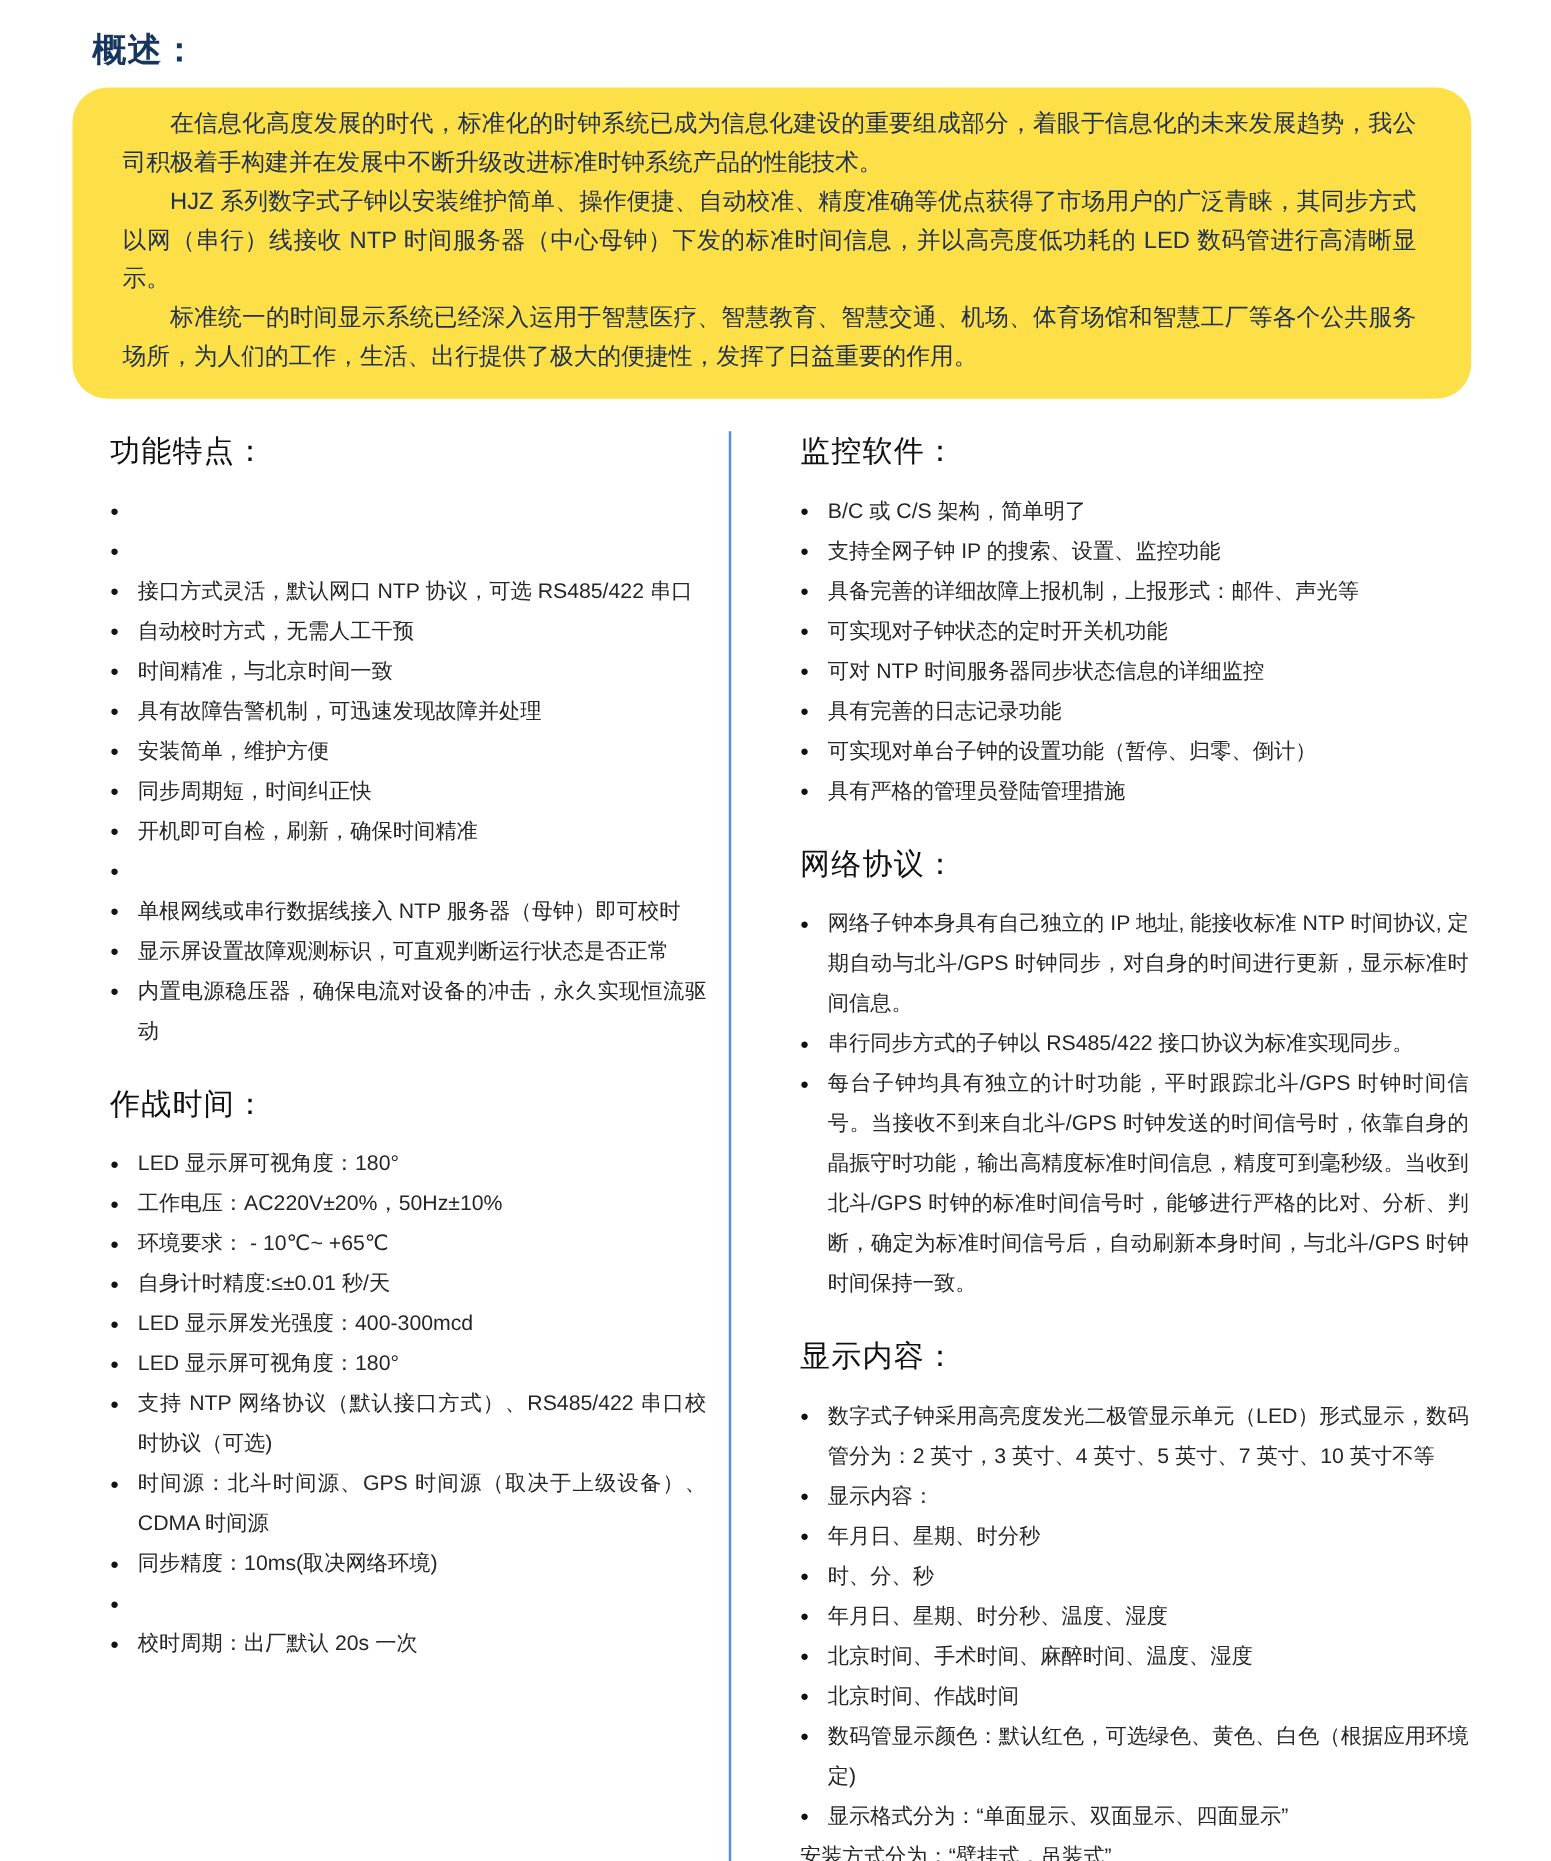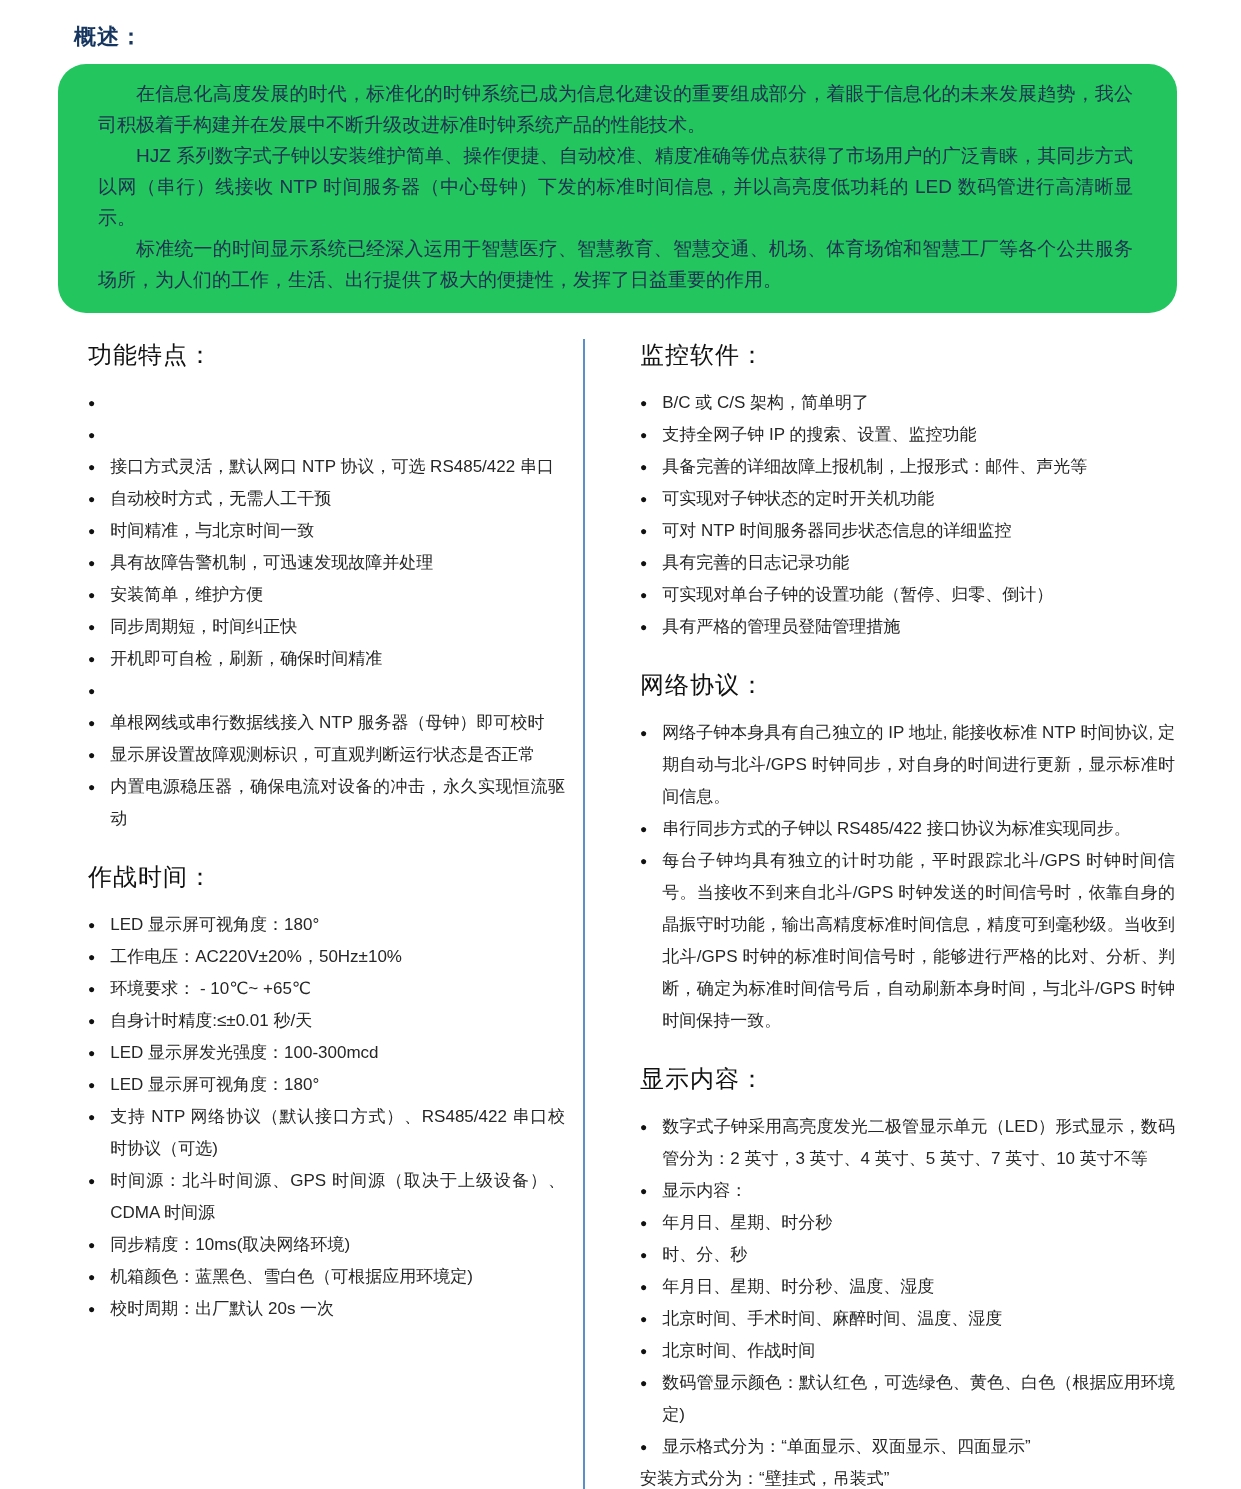--- a/index.html
+++ b/index.html
@@ -9,29 +9,29 @@
     color: #262626;
   }
   .page {
     box-sizing: border-box;
     width: 1241px;
     min-height: 1489px;
     padding: 16px 58px 10px 58px;
   }
   .page-title {
     margin: 6px 0 12px 16px;
-    font-size: 22px;
+    font-size: 27px;
     font-weight: bold;
     color: #16365f;
     letter-spacing: 1px;
   }
   .overview-panel {
     box-sizing: border-box;
     width: 1119px;
-    background: #22c55e;
+    background: #fde047;
     border-radius: 28px;
     padding: 14px 44px 18px 40px;
   }
   .overview-panel p {
     margin: 0;
     text-indent: 2em;
     font-size: 19px;
     line-height: 31px;
     color: #203152;
     text-align: justify;
@@ -181,41 +181,40 @@
             <li>
               <span class="dot">●</span>
               <span class="li-text">环境要求： - 10℃~ +65℃</span>
             </li>
             <li>
               <span class="dot">●</span>
               <span class="li-text">自身计时精度:≤±0.01 秒/天</span>
             </li>
             <li>
               <span class="dot">●</span>
-              <span class="li-text">LED 显示屏发光强度：100-300mcd</span>
+              <span class="li-text">LED 显示屏发光强度：400-300mcd</span>
             </li>
             <li>
               <span class="dot">●</span>
               <span class="li-text">LED 显示屏可视角度：180°</span>
             </li>
             <li>
               <span class="dot">●</span>
               <span class="li-text">支持 NTP 网络协议（默认接口方式）、RS485/422 串口校时协议（可选)</span>
             </li>
             <li>
               <span class="dot">●</span>
               <span class="li-text">时间源：北斗时间源、GPS 时间源（取决于上级设备）、CDMA 时间源</span>
             </li>
             <li>
               <span class="dot">●</span>
               <span class="li-text">同步精度：10ms(取决网络环境)</span>
             </li>
             <li>
               <span class="dot">●</span>
-              <span class="li-text">机箱颜色：蓝黑色、雪白色（可根据应用环境定)</span>
             </li>
             <li>
               <span class="dot">●</span>
               <span class="li-text">校时周期：出厂默认 20s 一次</span>
             </li>
           </ul>
       </section>
     </div>
 
     <div class="divider"></div>

